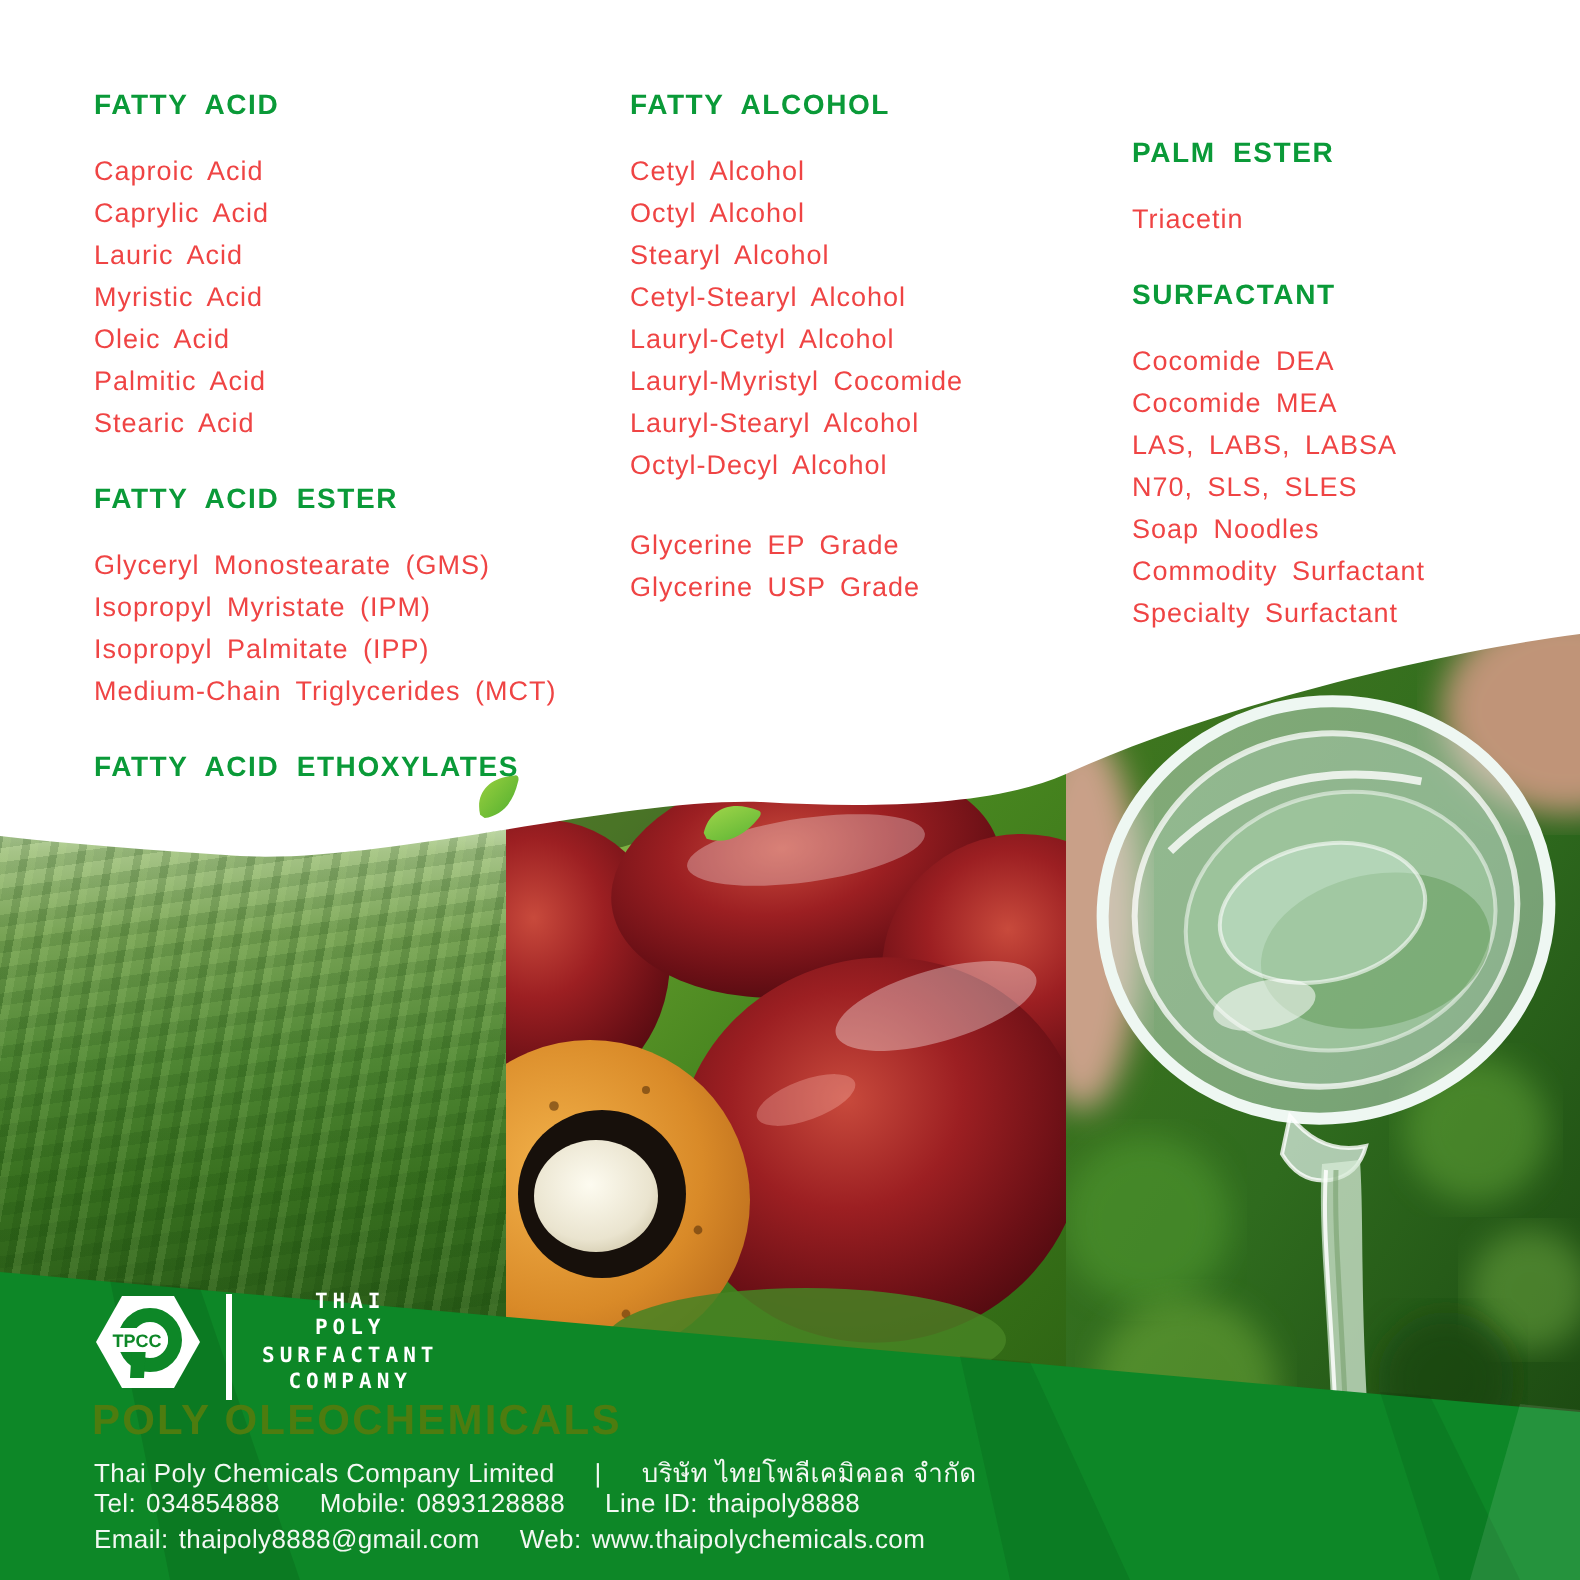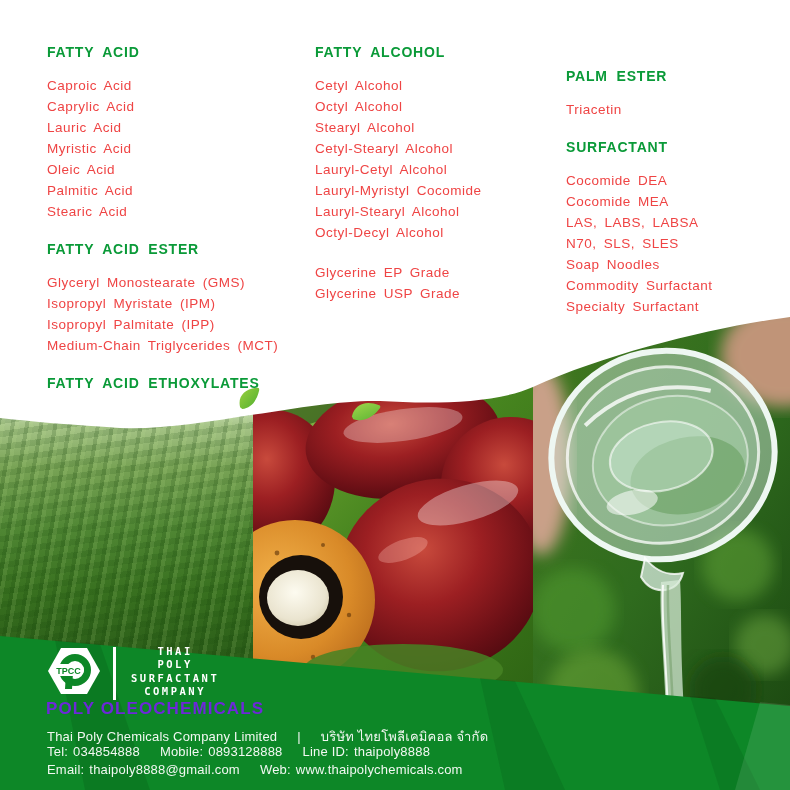--- a/index.html
+++ b/index.html
@@ -40,22 +40,22 @@
   .leaf-2{left:349px;top:399px;width:32px;height:27px;transform:rotate(18deg);}
 
   
   .footer-band{position:absolute;left:0;top:630px;width:790px;height:160px;z-index:5;}
   .footer-content{position:absolute;left:0;top:0;width:790px;height:790px;z-index:6;color:#ffffff;}
   .logo{position:absolute;left:47px;top:643px;width:54px;height:56px;}
   .logo-sep{position:absolute;left:113px;top:647px;width:2.5px;height:53px;background:#ffffff;}
   .company-words{position:absolute;left:131px;top:645px;
     font-family:"DejaVu Sans Mono", monospace;font-weight:700;font-size:10.5px;
     letter-spacing:2.5px;line-height:13.4px;color:#ffffff;text-align:center;}
-  .brand{position:absolute;left:46px;top:699px;font-size:17px;font-weight:700;
-    letter-spacing:1.1px;color:#6d28d9;}
+  .brand{position:absolute;left:46px;top:699px;font-size:21px;font-weight:700;
+    letter-spacing:1.1px;color:#4d7c0f;}
   .info-line{position:absolute;left:47px;font-size:13px;letter-spacing:.2px;color:#f2f8f2;white-space:nowrap;}
   .info-1{top:726px;}
   .info-2{top:744px;}
   .info-3{top:762px;}
   .info-line .gap{display:inline-block;width:20px;}
   .info-line .smallgap{display:inline-block;width:5px;}
 </style>
 </head>
 <body>
 

